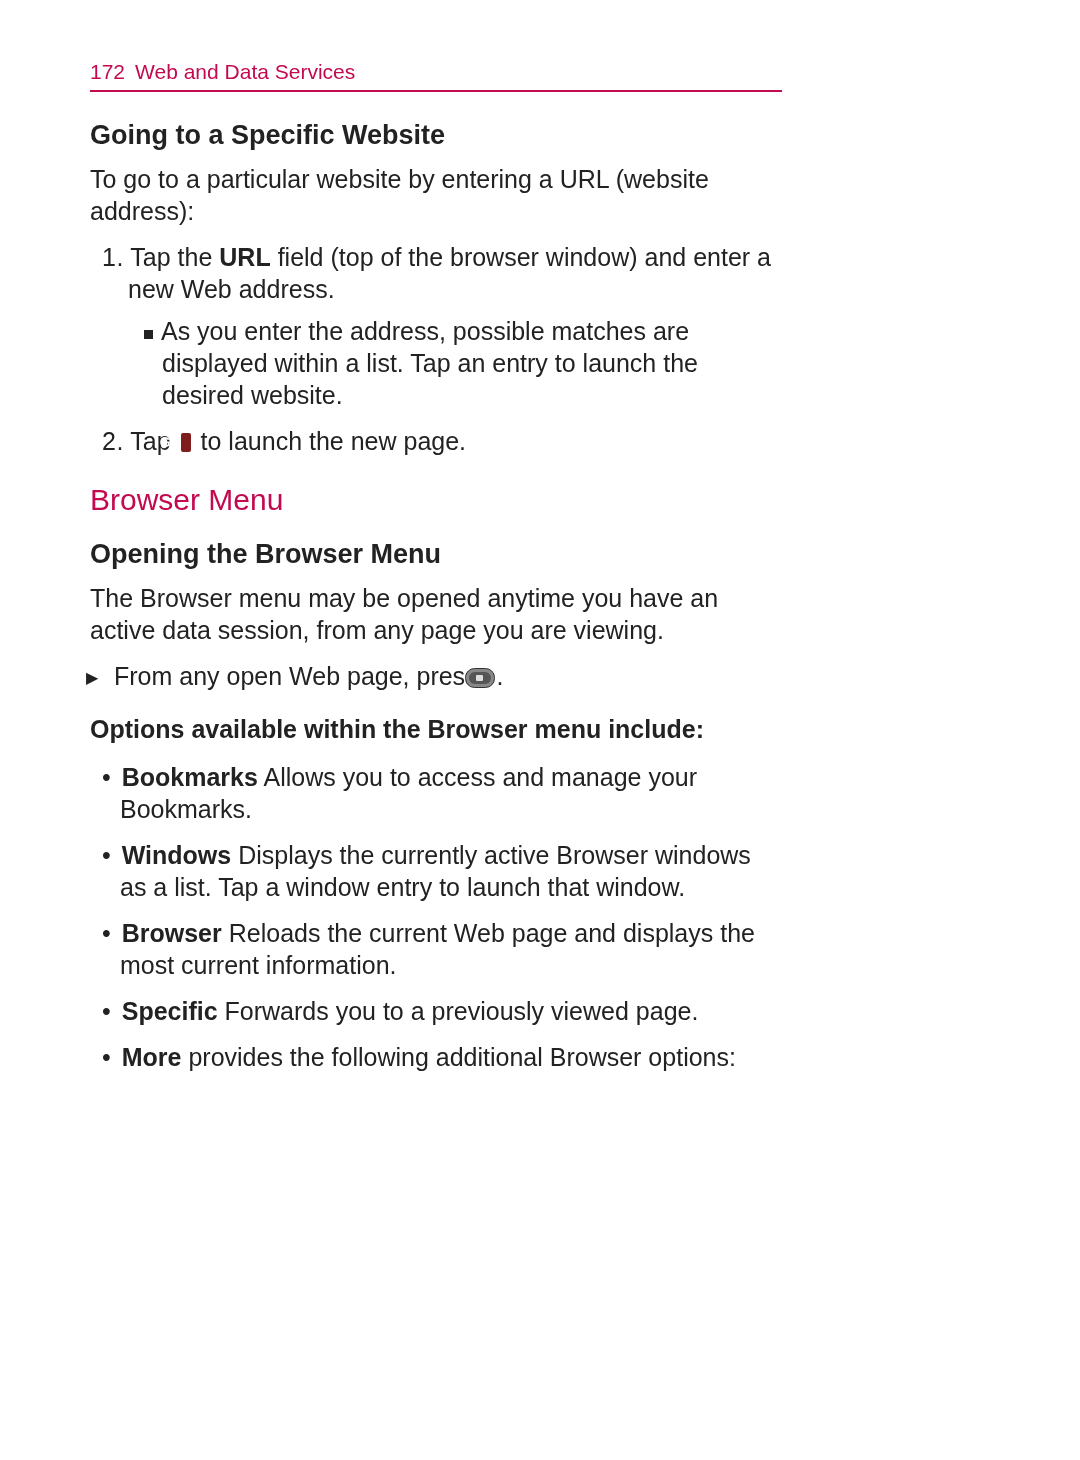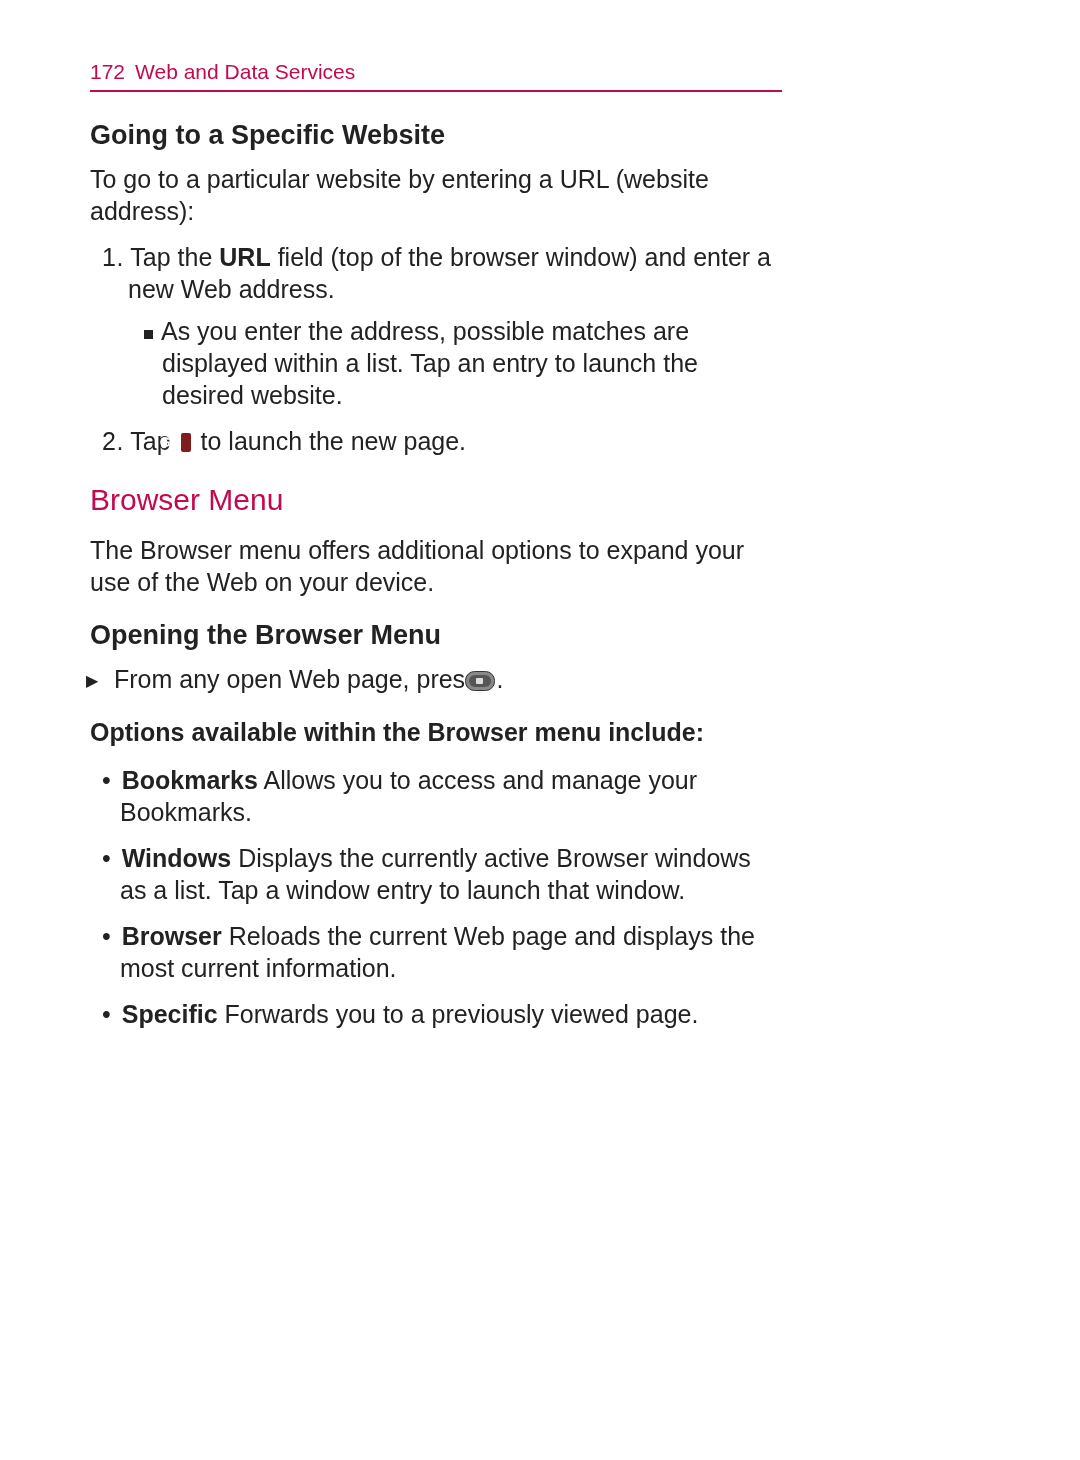--- a/index.html
+++ b/index.html
@@ -126,24 +126,24 @@
     <span class="sq-bullet"></span><span>As you enter the address, possible matches are displayed within a list. Tap an entry to launch the desired website.</span>
   </div>
 
   <div class="body-text ol-item" style="margin-bottom:20px;">
     <span class="ol-num">2.</span>
     <span>Tap </span><span class="go-btn">Go</span><span> to launch the new page.</span>
   </div>
 
   <div class="section-title">Browser Menu</div>
 
-  <div class="body-text para">The Browser menu offers additional options to expand your use of the Web on your device.</div>
 
   <div class="subheading" style="margin-top:22px;">Opening the Browser Menu</div>
 
+  <div class="body-text para">The Browser menu may be opened anytime you have an active data session, from any page you are viewing.</div>
 
   <div class="body-text tri-item">
     <span class="tri-bullet">▶</span><span>From any open Web page, press </span><span class="menu-btn-icon"><svg width="30" height="20" viewBox="0 0 30 20">
           <rect x="0.5" y="0.5" width="29" height="19" rx="9" fill="#888" stroke="#333"></rect>
           <rect x="4" y="4" width="22" height="12" rx="6" fill="#555"></rect>
           <rect x="11" y="7" width="7" height="6" rx="1" fill="#ddd"></rect>
         </svg></span><span>.</span>
   </div>
 
   <div class="body-text para" style="margin-top:18px;margin-bottom:16px;font-weight:bold;">Options available within the Browser menu include:</div>
@@ -162,14 +162,18 @@
   <div class="body-text ul-item">
     <span class="dot-bullet">•</span>
     <span class="bold">Browser</span><span> Reloads the current Web page and displays the most current information.</span>
   </div>
 
   <div class="body-text ul-item">
     <span class="dot-bullet">•</span>
     <span class="bold">Specific</span><span> Forwards you to a previously viewed page.</span>
   </div>
 
+  <div class="body-text ul-item">
+    <span class="dot-bullet">•</span>
+    <span class="bold">More</span><span> provides the following additional Browser options:</span>
+  </div>
 
 </div>
 
 </body></html>

